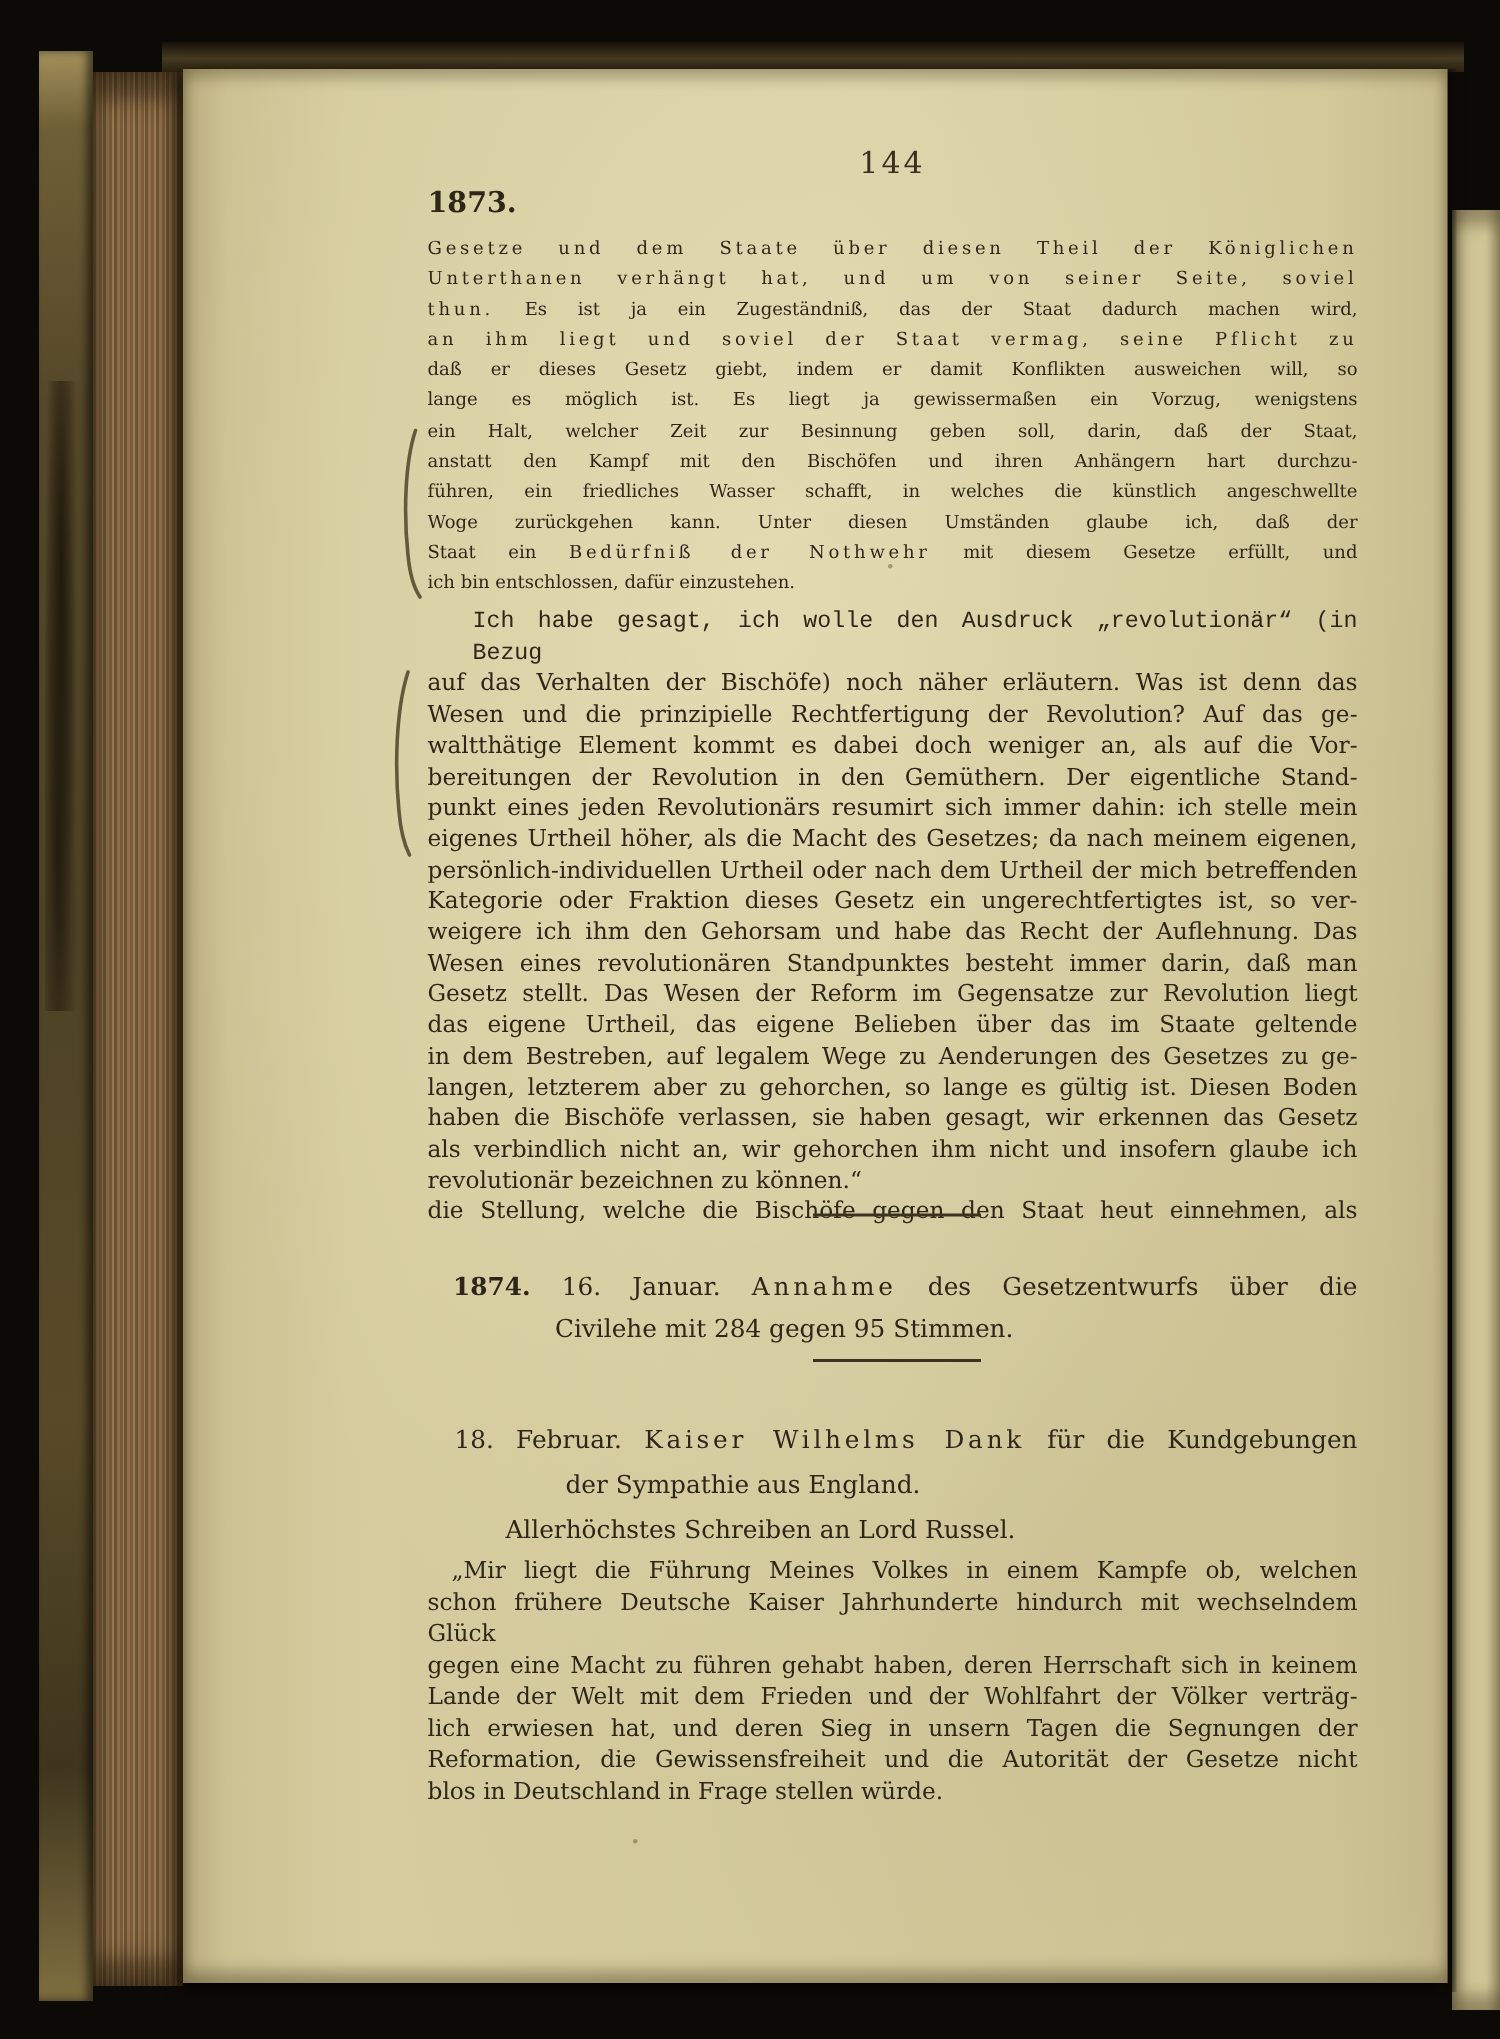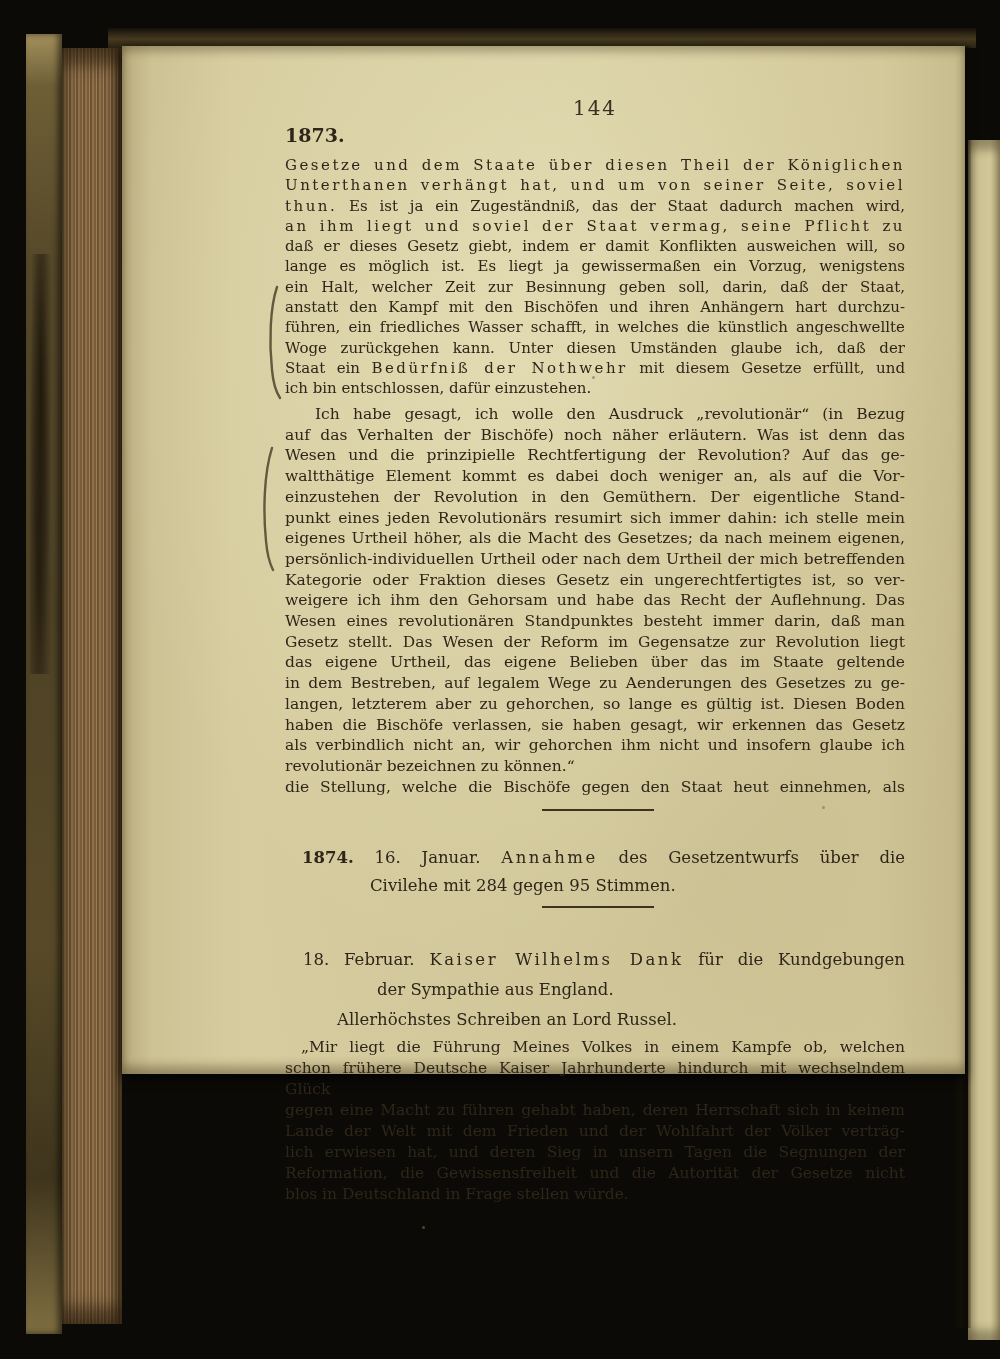--- a/index.html
+++ b/index.html
@@ -24,39 +24,39 @@
     background:linear-gradient(180deg,#15100a,#463a20 55%,#2a2212);}
 
   
   .rightpages{position:absolute;left:968px;top:140px;width:32px;height:1200px;
     background:linear-gradient(90deg,#b0a478 0,#cbc192 35%,#d2c897 70%,#b4a97c 100%);
     box-shadow:inset 0 10px 10px rgba(40,30,12,.35), inset 0 -10px 10px rgba(40,30,12,.35);}
   .crease{position:absolute;left:953px;top:46px;width:18px;height:1282px;
     background:linear-gradient(90deg,rgba(25,19,8,0),rgba(25,19,8,.55) 45%,rgba(15,11,4,.85) 60%,rgba(25,19,8,.15));}
 
   
-  .page{position:absolute;left:122px;top:46px;width:843px;height:1028px;
+  .page{position:absolute;left:122px;top:46px;width:843px;height:1276px;
     background:
       radial-gradient(ellipse at 46% 30%,rgba(255,250,220,.30),rgba(255,250,220,0) 62%),
       radial-gradient(ellipse at 70% 80%,rgba(120,100,50,.10),rgba(120,100,50,0) 55%),
       linear-gradient(90deg,#b9ad7f 0,#cdc294 30px,#d5cb9e 110px,#d7cea1 55%,#d3c99b 90%,#c8bd8e 99%);
     box-shadow:0 4px 10px rgba(0,0,0,.8), inset 0 6px 9px rgba(70,55,25,.35), inset 0 -8px 10px rgba(70,55,25,.4);}
 
   .pagenum{position:absolute;left:163px;top:50px;width:620px;text-align:center;
     font-size:20px;letter-spacing:2px;color:#3a3020;}
   .yearlabel{position:absolute;left:163px;top:78px;font-size:19px;font-weight:bold;color:#2e2619;}
 
   .tb{position:absolute;left:163px;width:620px;color:#2e2619;}
   .tb .tl{text-align:justify;}
   .tb .just{text-align:justify;text-align-last:justify;}
   .tb .left{text-align:center;text-align-last:left;}
   .sp{letter-spacing:2.5px;}
   .b{font-weight:bold;}
 
-  #para1{top:109px;font-size:15px;line-height:20.3px;}
+  #para1{top:109px;font-size:12px;line-height:20.3px;}
   #para2{top:358px;font-size:15.5px;line-height:20.7px;}
   #entry1874{top:798px;font-size:16.5px;line-height:28px;}
   #entryfeb{top:899px;font-size:16.5px;line-height:30px;}
   #letter{top:991px;font-size:15.5px;line-height:21px;}
 
   .sep{position:absolute;left:420px;width:112px;border-top:2px solid #3c3220;}
   #sep1{top:763px;}
   #sep2{top:860px;}
 
   .mark{position:absolute;opacity:.8;}
@@ -87,25 +87,25 @@
         <div class="tl just"><span>daß er dieses Gesetz giebt, indem er damit Konflikten ausweichen will, so</span></div>
         <div class="tl just"><span>lange es möglich ist. Es liegt ja gewissermaßen ein Vorzug, wenigstens</span></div>
         <div class="tl just"><span>ein Halt, welcher Zeit zur Besinnung geben soll, darin, daß der Staat,</span></div>
         <div class="tl just"><span>anstatt den Kampf mit den Bischöfen und ihren Anhängern hart durchzu-</span></div>
         <div class="tl just"><span>führen, ein friedliches Wasser schafft, in welches die künstlich angeschwellte</span></div>
         <div class="tl just"><span>Woge zurückgehen kann. Unter diesen Umständen glaube ich, daß der</span></div>
         <div class="tl just"><span>Staat ein </span><span class="sp">Bedürfniß der Nothwehr</span><span> mit diesem Gesetze erfüllt, und</span></div>
         <div class="tl left"><span>ich bin entschlossen, dafür einzustehen.</span></div>
       </div>
     <div id="para2" class="tb">
-        <div class="tl just" style="margin-left: 30px;"><span>Ich habe gesagt, ich wolle den Ausdruck „revolutionär“ (in Bezug</span></div>
+        <div class="tl just" style="margin-left: 30px; font-family: Liberation Mono, monospace;"><span>Ich habe gesagt, ich wolle den Ausdruck „revolutionär“ (in Bezug</span></div>
         <div class="tl just"><span>auf das Verhalten der Bischöfe) noch näher erläutern. Was ist denn das</span></div>
         <div class="tl just"><span>Wesen und die prinzipielle Rechtfertigung der Revolution? Auf das ge-</span></div>
         <div class="tl just"><span>waltthätige Element kommt es dabei doch weniger an, als auf die Vor-</span></div>
-        <div class="tl just"><span>einzustehen der Revolution in den Gemüthern. Der eigentliche Stand-</span></div>
+        <div class="tl just"><span>bereitungen der Revolution in den Gemüthern. Der eigentliche Stand-</span></div>
         <div class="tl just"><span>punkt eines jeden Revolutionärs resumirt sich immer dahin: ich stelle mein</span></div>
         <div class="tl just"><span>eigenes Urtheil höher, als die Macht des Gesetzes; da nach meinem eigenen,</span></div>
         <div class="tl just"><span>persönlich-individuellen Urtheil oder nach dem Urtheil der mich betreffenden</span></div>
         <div class="tl just"><span>Kategorie oder Fraktion dieses Gesetz ein ungerechtfertigtes ist, so ver-</span></div>
         <div class="tl just"><span>weigere ich ihm den Gehorsam und habe das Recht der Auflehnung. Das</span></div>
         <div class="tl just"><span>Wesen eines revolutionären Standpunktes besteht immer darin, daß man</span></div>
         <div class="tl just"><span>Gesetz stellt. Das Wesen der Reform im Gegensatze zur Revolution liegt</span></div>
         <div class="tl just"><span>das eigene Urtheil, das eigene Belieben über das im Staate geltende</span></div>
         <div class="tl just"><span>in dem Bestreben, auf legalem Wege zu Aenderungen des Gesetzes zu ge-</span></div>
         <div class="tl just"><span>langen, letzterem aber zu gehorchen, so lange es gültig ist. Diesen Boden</span></div>

